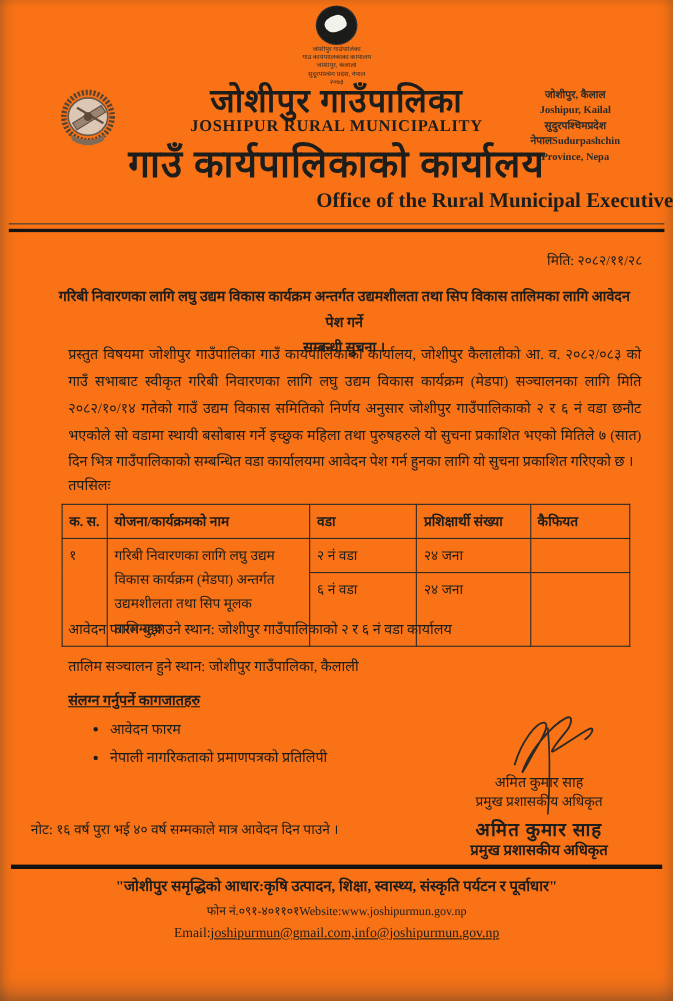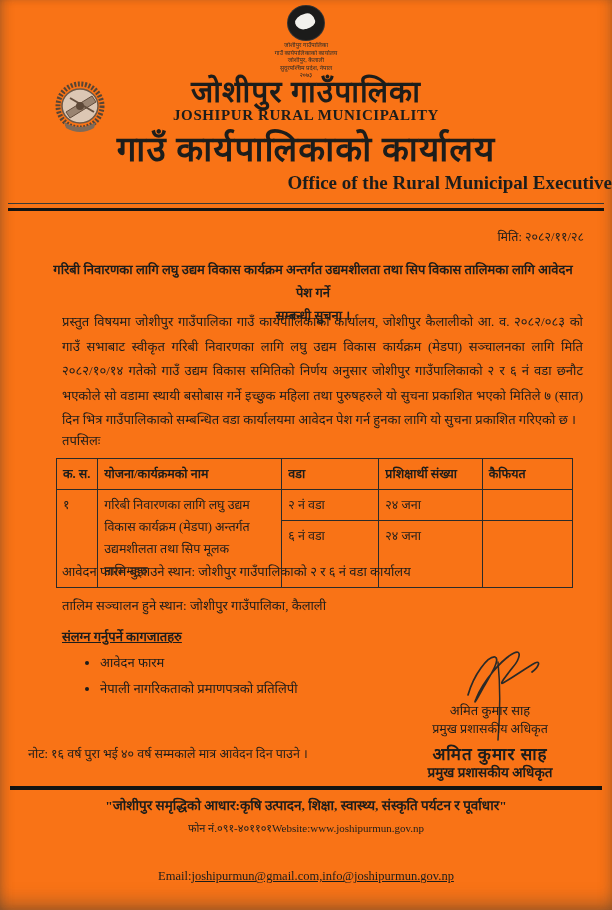--- a/index.html
+++ b/index.html
@@ -70,21 +70,21 @@
   .sig-name{font-size:13px;}
   .sig-title{font-size:12.5px;}
   .stamp-name{margin-top:7px;font-size:17px;font-weight:bold;letter-spacing:1px;line-height:19px;}
   .stamp-title{font-size:13.5px;font-weight:bold;line-height:17px;}
 
   .note-line{left:28px;top:745px;font-size:12.5px;}
 
   .rule-footer{left:10px;right:10px;top:786px;border-bottom:4px solid #141412;}
   .foot-1{left:0;right:0;top:796px;font-size:13.5px;font-weight:bold;}
   .foot-2{left:0;right:0;top:820px;font-size:11px;}
-  .foot-3{left:0;right:0;top:841px;font-size:12.5px;margin-top:28px;}
+  .foot-3{left:0;right:0;top:841px;font-size:12.5px;}
   .link{text-decoration:underline;}
 </style>
 </head>
 <body>
 
 <div class="page">
 
   <div class="abs seal-top">
     <div class="seal-circle"></div>
     <div class="seal-fan">
@@ -103,20 +103,27 @@
     <path d="M20 20 L44 34" stroke="#4a4844" stroke-width="2"></path>
     <path d="M14 44 Q30 54 46 44 L44 50 Q30 58 16 50 Z" fill="#6b6964"></path>
     <circle cx="30" cy="28" r="4" fill="#44423e"></circle>
   </svg>
 
   <div class="abs center hdr-np1">जोशीपुर गाउँपालिका</div>
   <div class="abs center hdr-en1">JOSHIPUR RURAL MUNICIPALITY</div>
   <div class="abs center hdr-np2">गाउँ कार्यपालिकाको कार्यालय</div>
   <div class="abs center hdr-en2">Office of the Rural Municipal Executive</div>
 
+  <div class="abs addr">
+    <div>जोशीपुर, कैलाल</div>
+    <div>Joshipur, Kailal</div>
+    <div>सुदुरपश्चिमप्रदेश</div>
+    <div>नेपालSudurpashchin</div>
+    <div>Province, Nepa</div>
+  </div>
 
   <div class="abs rule-double"></div>
 
   <div class="abs date-line">मिति: २०८२/११/२८</div>
 
   <div class="abs subject">
     <div>गरिबी निवारणका लागि लघु उद्यम विकास कार्यक्रम अन्तर्गत उद्यमशीलता तथा सिप विकास तालिमका लागि आवेदन पेश गर्ने</div>
     <div>सम्बन्धी सुचना ।</div>
   </div>
 

